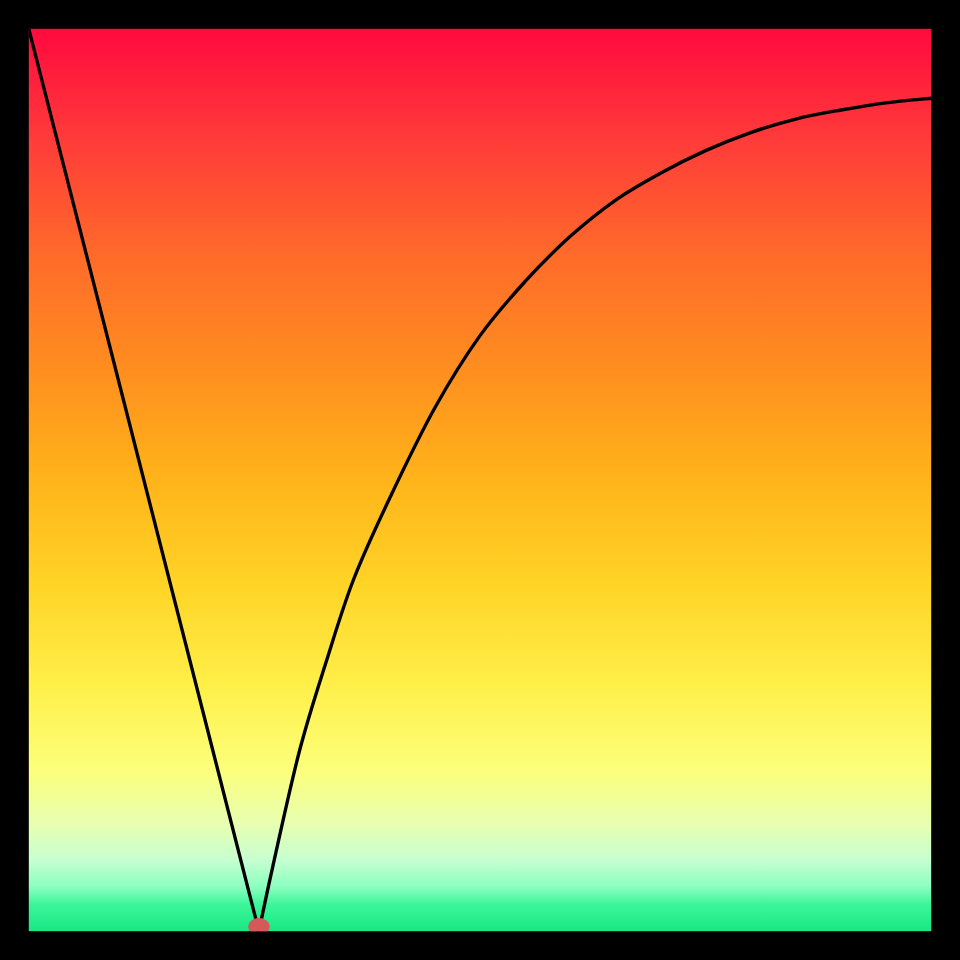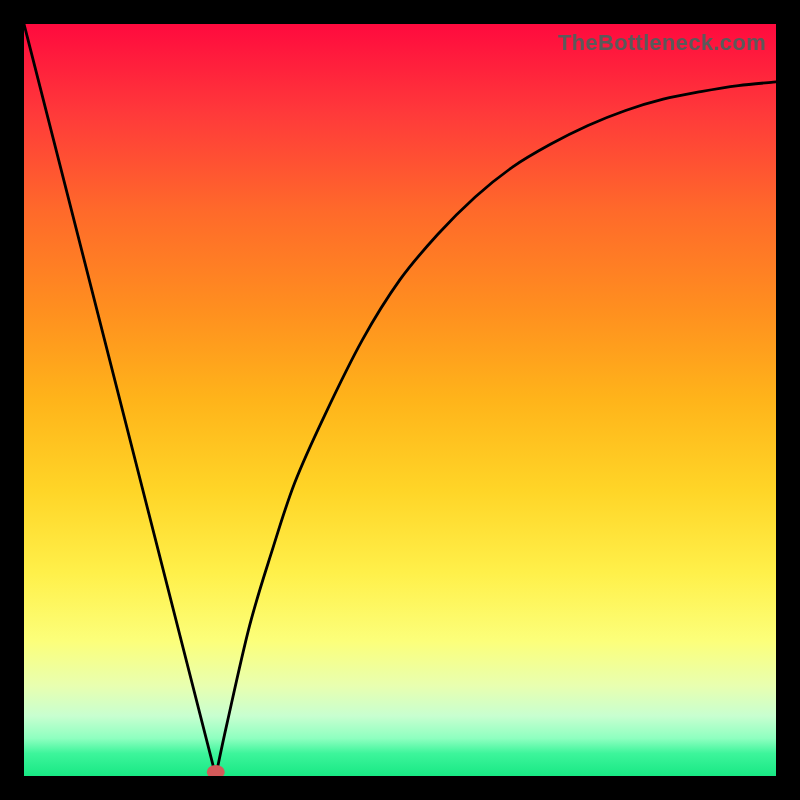--- a/index.html
+++ b/index.html
@@ -57,20 +57,19 @@
   .marker {
     fill: #d45a5a;
     stroke: none;
   }
 </style>
 </head>
 <body>
 
 <div class="frame">
   <div class="plot-area">
-    <div class="source">TheBottleneck.com</div>
     <svg class="curve" viewBox="0 0 752 752" preserveAspectRatio="none">
       <line id="desc-line" x1="0" y1="0" x2="191.76" y2="752"></line>
       <path id="asc-path" d="M 191.76 752.00 C 193.64 743.23, 197.40 724.43, 203.04 699.36 C 208.68 674.29, 218.08 630.43, 225.60 601.60 C 233.12 572.77, 240.64 550.21, 248.16 526.40 C 255.68 502.59, 261.95 481.28, 270.72 458.72 C 279.49 436.16, 289.52 414.85, 300.80 391.04 C 312.08 367.23, 325.87 338.40, 338.40 315.84 C 350.93 293.28, 363.47 273.23, 376.00 255.68 C 388.53 238.13, 401.07 224.35, 413.60 210.56 C 426.13 196.77, 438.67 184.24, 451.20 172.96 C 463.73 161.68, 476.27 151.65, 488.80 142.88 C 501.33 134.11, 513.87 127.21, 526.40 120.32 C 538.93 113.43, 551.47 107.16, 564.00 101.52 C 576.53 95.88, 589.07 90.87, 601.60 86.48 C 614.13 82.09, 626.67 78.33, 639.20 75.20 C 651.73 72.07, 664.27 69.94, 676.80 67.68 C 689.33 65.42, 701.87 63.29, 714.40 61.66 C 726.93 60.03, 745.73 58.53, 752.00 57.90"></path>
       <ellipse id="min-marker" class="marker" cx="191.76" cy="748" rx="9" ry="7"></ellipse>
     </svg>
   </div>
 </div>
 
 </body></html>

